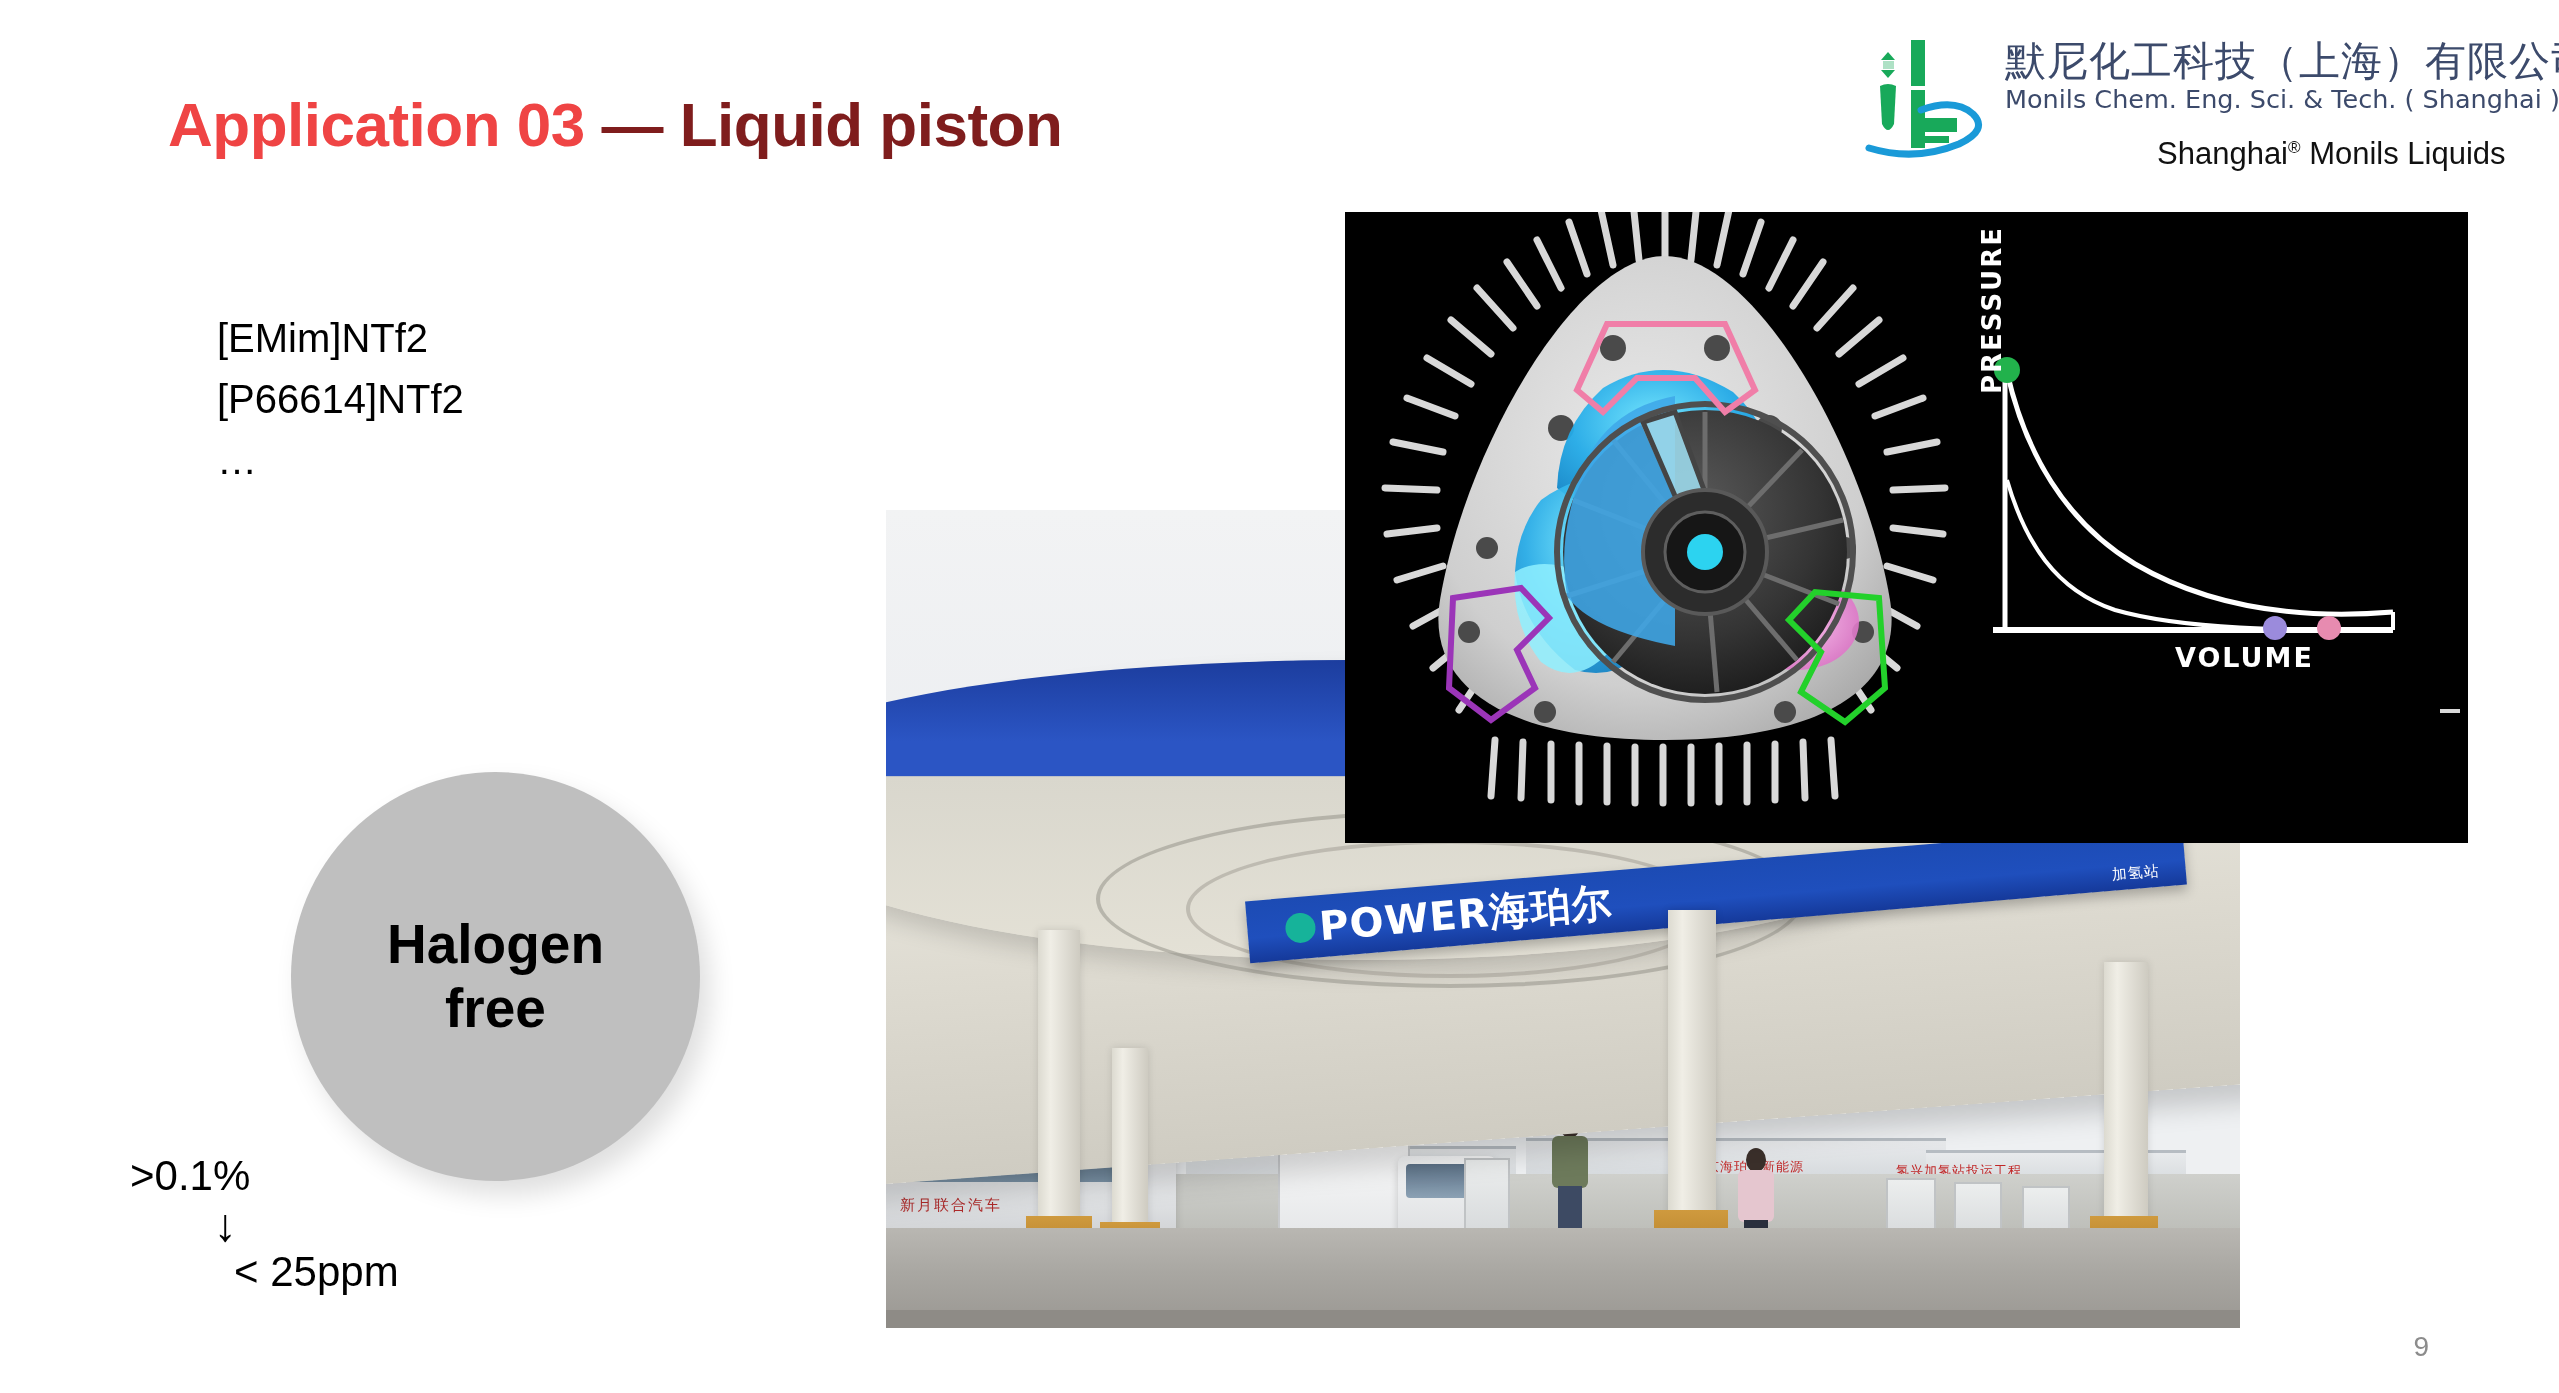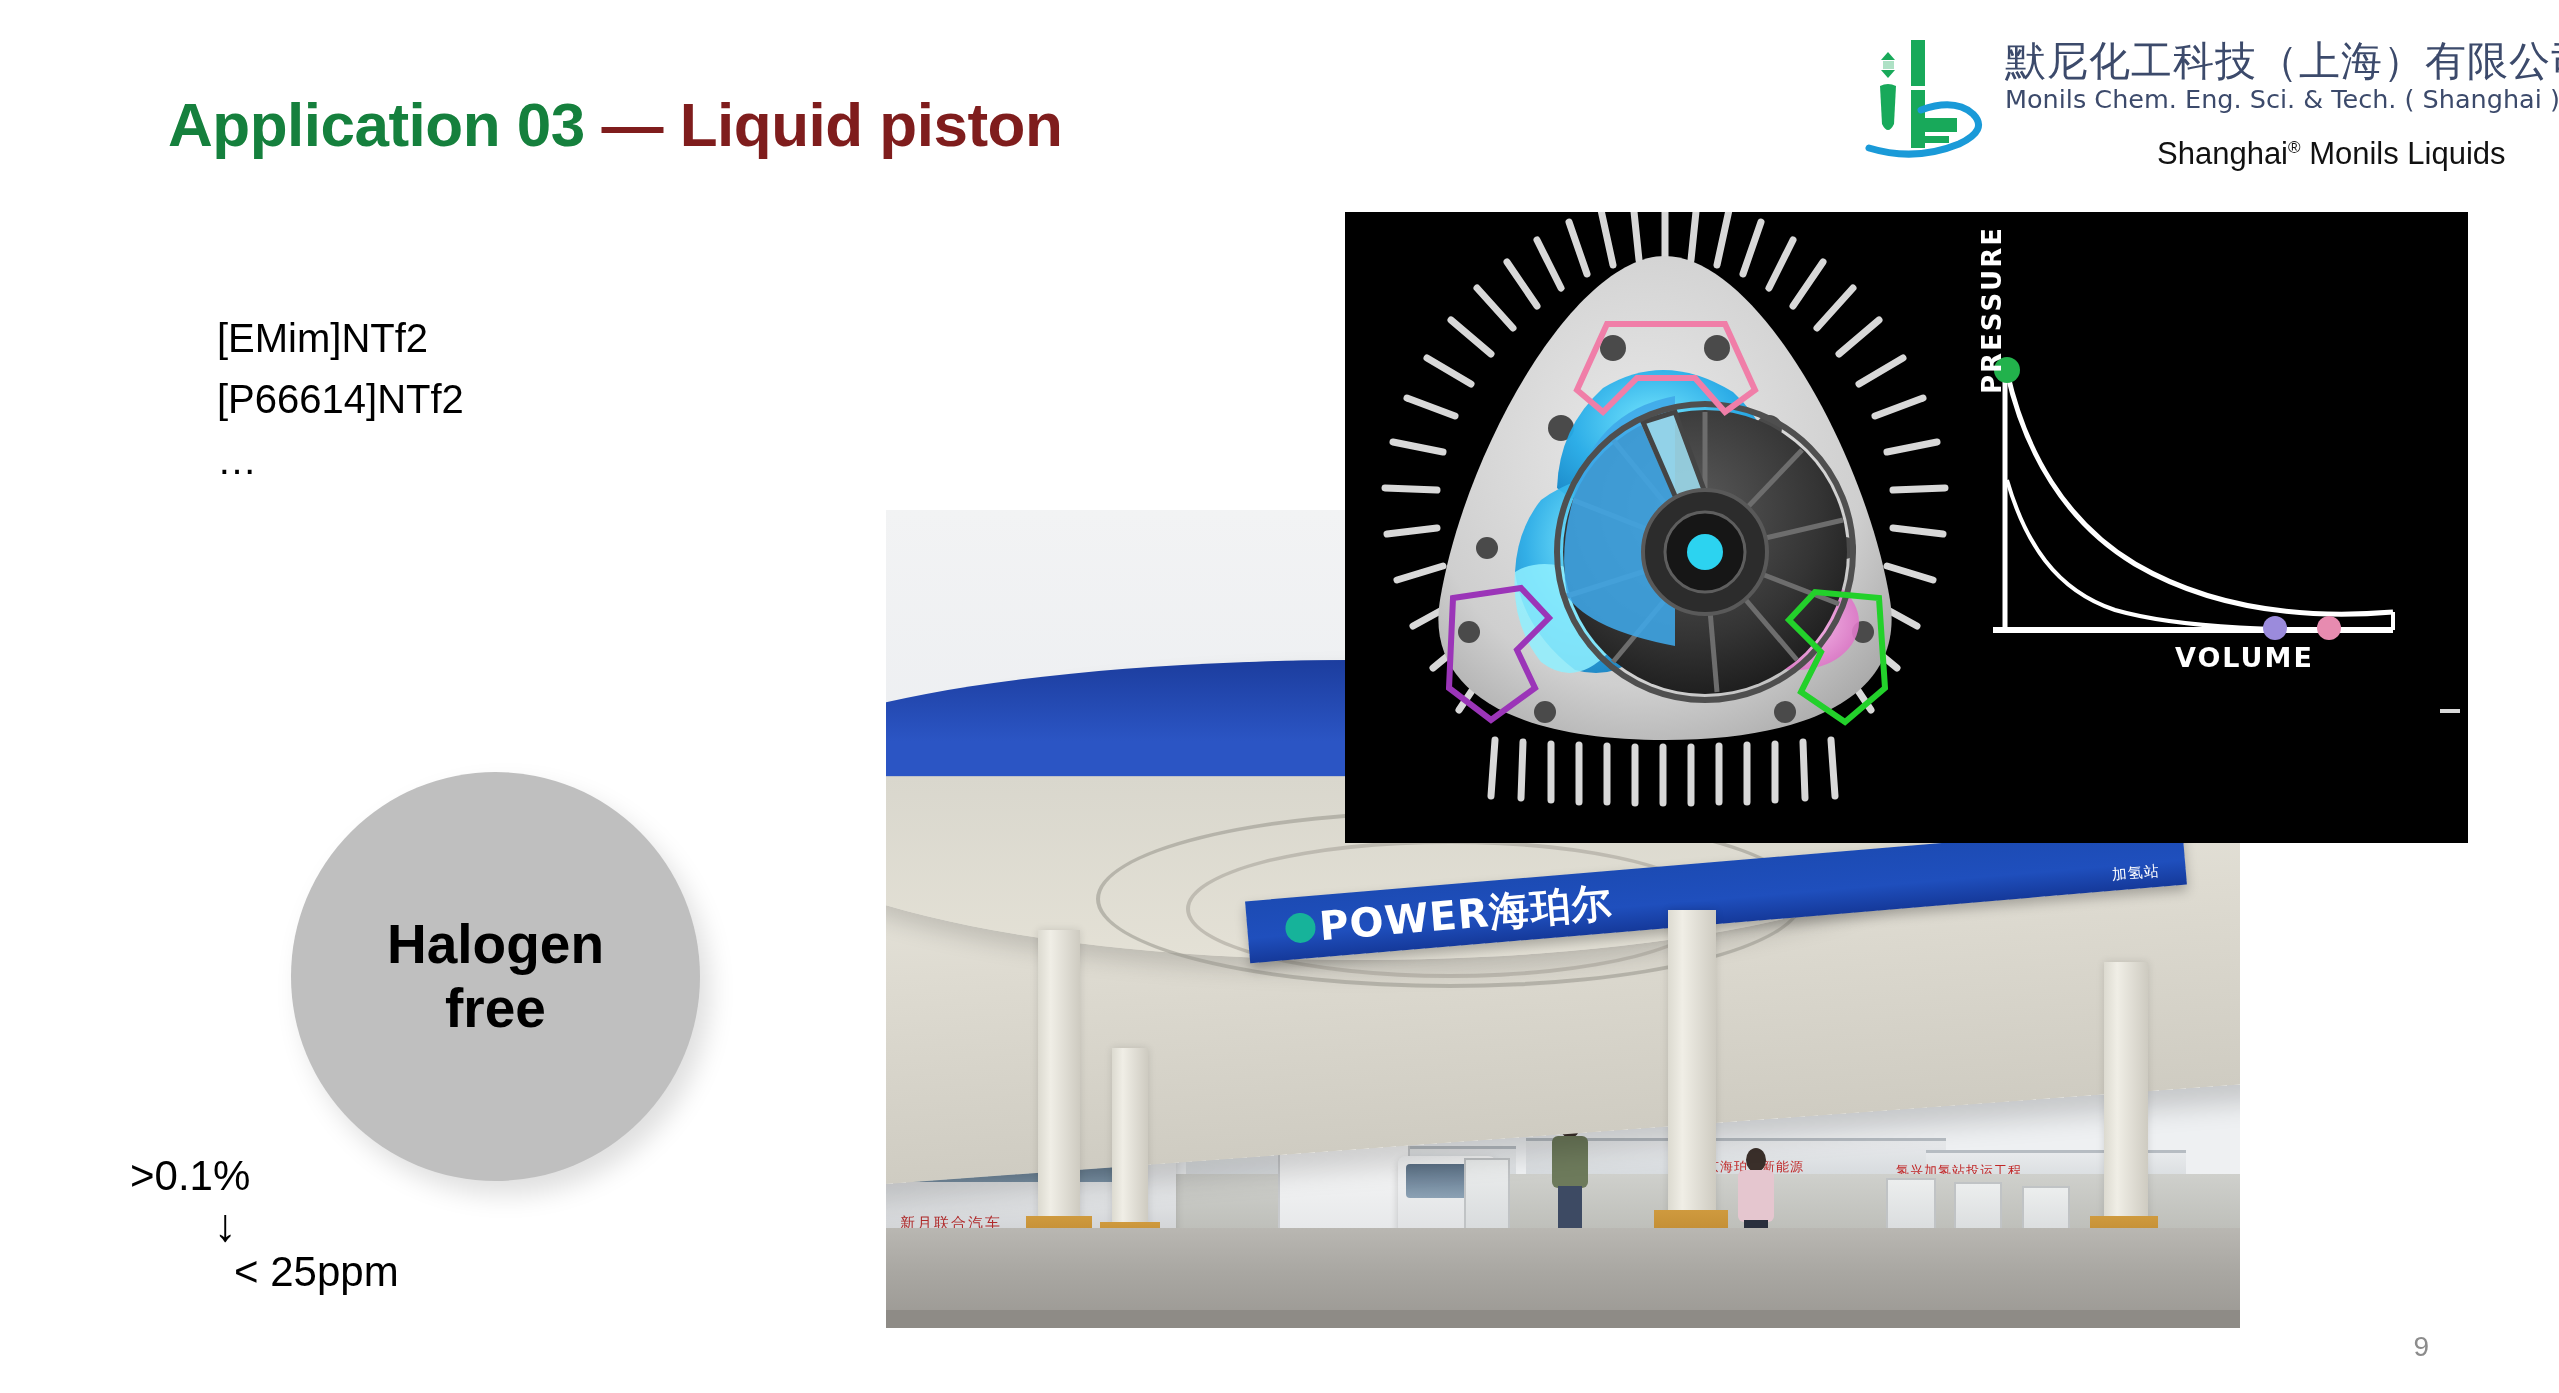--- a/index.html
+++ b/index.html
@@ -20,21 +20,21 @@
   #slide-title {
     position: absolute;
     left: 168px;
     top: 92px;
     font-size: 62px;
     font-weight: bold;
     letter-spacing: -0.5px;
     white-space: nowrap;
     line-height: 1.05;
   }
-  #slide-title .accent { color: #15803d; }
+  #slide-title .accent { color: #ef4444; }
   #slide-title .rest   { color: #7f1d1d; }
 
   
   #logo-block {
     position: absolute;
     left: 1855px;
     top: 28px;
     width: 660px;
     height: 140px;
   }
@@ -218,21 +218,21 @@
     background: linear-gradient(180deg,#f3f4f5 0%, #e2e4e6 55%, #cbcdd0 100%);
     border-radius: 14px 8px 4px 4px;
     box-shadow: 0 4px 8px rgba(0,0,0,0.15);
   }
   .bus-win {
     position: absolute; left: 14px; top: 16px; width: 260px; height: 36px;
     background: linear-gradient(180deg,#53697e 0%, #7c94a8 100%);
     border-radius: 4px;
   }
   .bus-text {
-    position: absolute; left: 34px; top: 84px; width: 200px; height: 18px;
+    position: absolute; left: 34px; top: 66px; width: 200px; height: 18px;
     color: #b02a2a; font-size: 15px; letter-spacing: 2px;
   }
   .truck-box {
     position: absolute; left: 392px; top: 624px; width: 128px; height: 116px;
     background: linear-gradient(180deg,#fafafa 0%, #e2e4e6 100%);
     border: 2px solid #c8cacd;
   }
   .truck-cab {
     position: absolute; left: 512px; top: 646px; width: 100px; height: 100px;
     background: linear-gradient(180deg,#f4f5f6 0%, #d9dbdd 100%);

